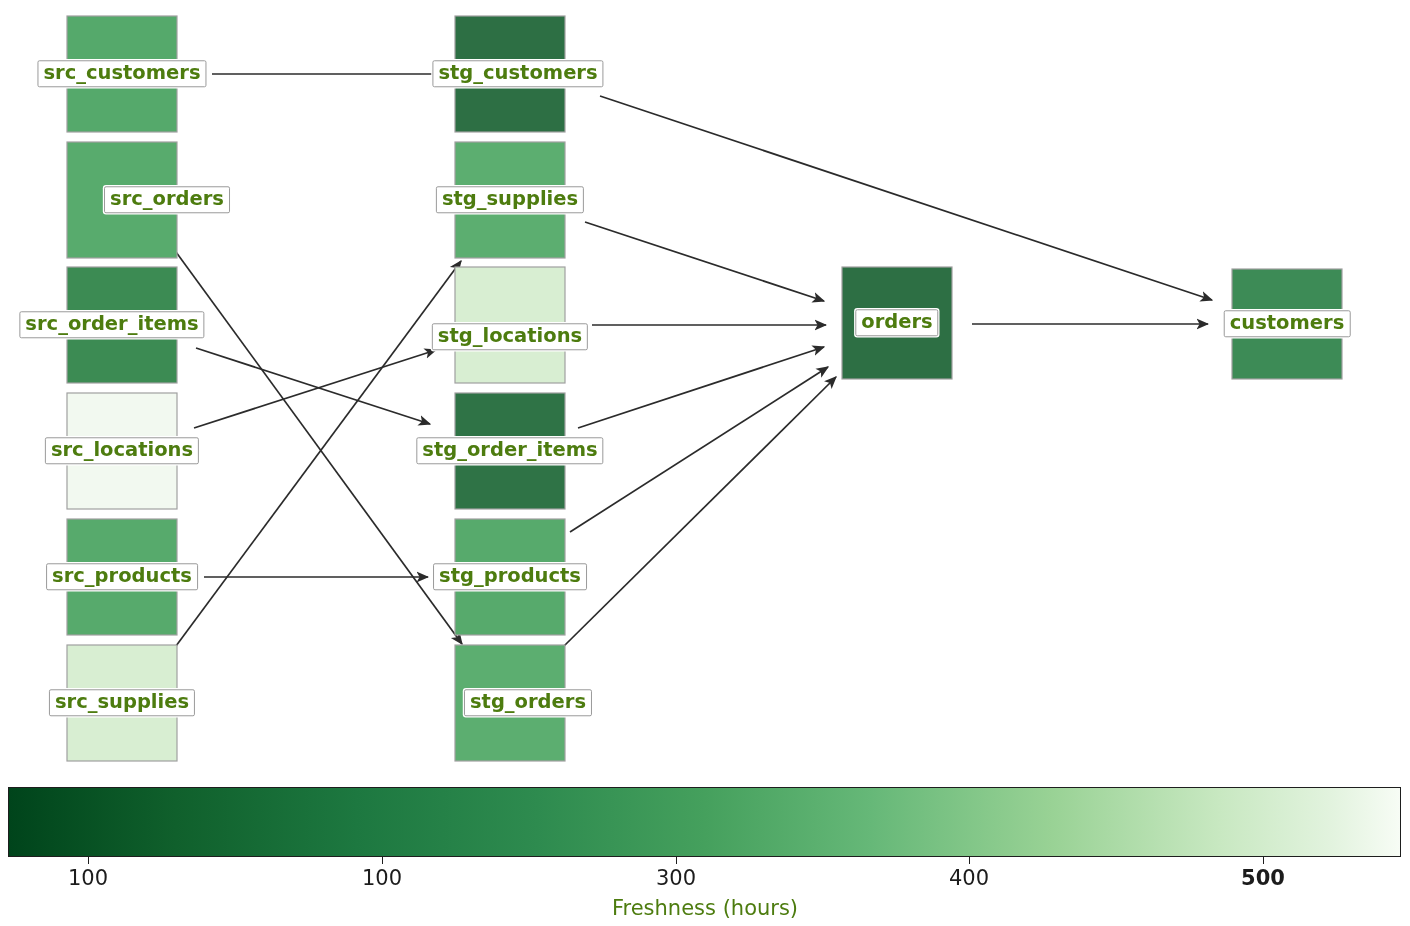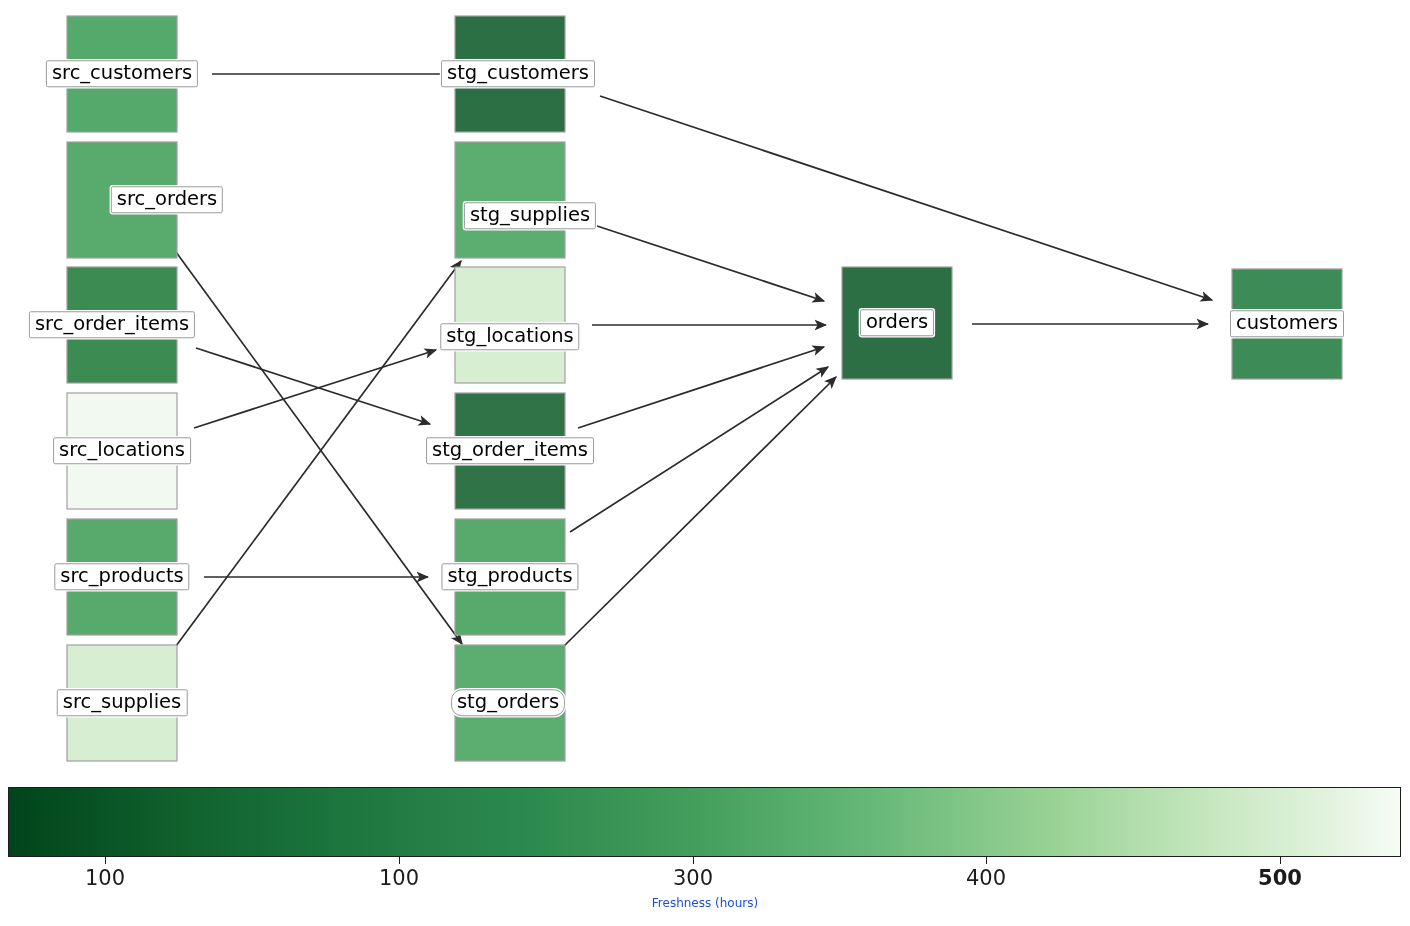--- a/index.html
+++ b/index.html
@@ -32,24 +32,24 @@
     stroke-width: 1.2;
   }
   .node-label-box {
     position: absolute;
     transform: translate(-50%, -50%);
     background: #ffffff;
     border: 1.4px solid #9a9a9a;
     border-radius: 2px;
     padding: 2px 5px 3px 5px;
     font-family: "DejaVu Sans", sans-serif;
-    font-weight: normal;
+    font-weight: bold;
     font-size: 19.5px;
     line-height: 1.05;
-    color: #000000;
+    color: #4d7c0f;
     white-space: nowrap;
     box-shadow: 0 0 0 1.2px #ffffff;
   }
   .edge-line {
     stroke: #2b2b2b;
     stroke-width: 1.7;
     fill: none;
   }
   
   #colorbar-wrap {
@@ -64,21 +64,21 @@
     height: 100%;
     border: 1.3px solid #1e1e1e;
     box-sizing: border-box;
     background: linear-gradient(to right,
       #00441b 0%,
       #05471d 3%,
       #0d5córr 3%);
   }
   #cb-axis {
     position: absolute;
-    left: 17px; top: 857px;
+    left: 0; top: 857px;
     width: 1184px;
     height: 40px;
   }
   .cb-tick {
     position: absolute;
     top: 0;
     width: 1.4px;
     height: 7px;
     background: #1e1e1e;
   }
@@ -90,22 +90,22 @@
     font-size: 21px;
     color: #1c1c1c;
     white-space: nowrap;
   }
   #cb-axislabel {
     position: absolute;
     top: 896px;
     left: 705px;
     transform: translateX(-50%);
     font-family: "DejaVu Sans", sans-serif;
-    font-size: 12px;
-    color: #1d4ed8;
+    font-size: 21px;
+    color: #4d7c0f;
     white-space: nowrap;
   }
 </style>
 </head>
 <body>
 
 <div id="canvas">
 
   <svg id="graph" viewBox="0 0 1410 926" preserveAspectRatio="none">
     <defs>
@@ -147,25 +147,25 @@
   </svg>
 
   <div id="label-layer">
       <div class="node-label-box" style="left: 122px; top: 74px;">src_customers</div>
       <div class="node-label-box" style="left: 122px; top: 200px; margin-left: 45px;">src_orders</div>
       <div class="node-label-box" style="left: 112px; top: 325px;">src_order_items</div>
       <div class="node-label-box" style="left: 122px; top: 451px;">src_locations</div>
       <div class="node-label-box" style="left: 122px; top: 577px;">src_products</div>
       <div class="node-label-box" style="left: 122px; top: 703px;">src_supplies</div>
       <div class="node-label-box" style="left: 510px; top: 74px; margin-left: 8px;">stg_customers</div>
-      <div class="node-label-box" style="left: 530px; top: 200px; margin-top: 16px;">stg_supplies</div>
+      <div class="node-label-box" style="left: 510px; top: 200px;">stg_supplies</div>
       <div class="node-label-box" style="left: 510px; top: 337px;">stg_locations</div>
       <div class="node-label-box" style="left: 510px; top: 451px;">stg_order_items</div>
       <div class="node-label-box" style="left: 510px; top: 577px;">stg_products</div>
-      <div class="node-label-box" style="left: 508px; top: 703px; border-radius: 11px;">stg_orders</div>
+      <div class="node-label-box" style="left: 528px; top: 703px;">stg_orders</div>
       <div class="node-label-box" style="left: 897px; top: 323px;">orders</div>
       <div class="node-label-box" style="left: 1287px; top: 324px;">customers</div>
     </div>
 </div>
 
 <div id="colorbar-wrap">
   <div id="colorbar-grad" style="background: linear-gradient(to right, rgb(0, 68, 27) 0%, rgb(16, 96, 44) 12%, rgb(29, 120, 64) 25%, rgb(46, 139, 79) 38%, rgb(69, 160, 93) 50%, rgb(102, 184, 120) 62%, rgb(153, 210, 149) 75%, rgb(200, 232, 193) 87%, rgb(226, 243, 222) 95%, rgb(247, 252, 245) 100%);"></div>
 </div>
 <div id="cb-axis">
     <div class="cb-tick" style="left: 88px;"></div>

